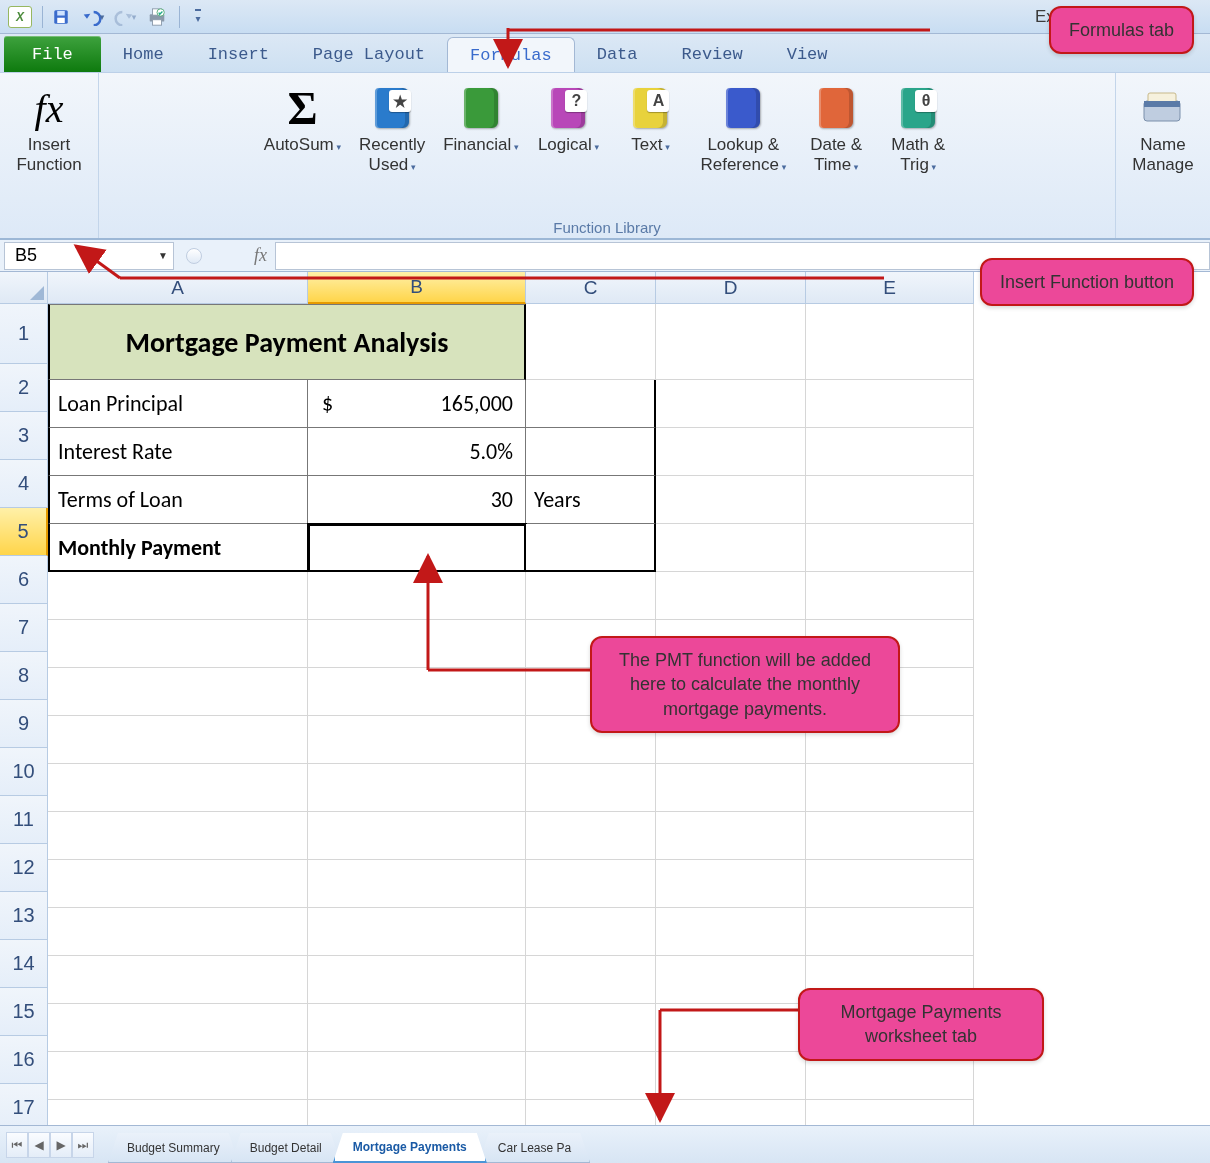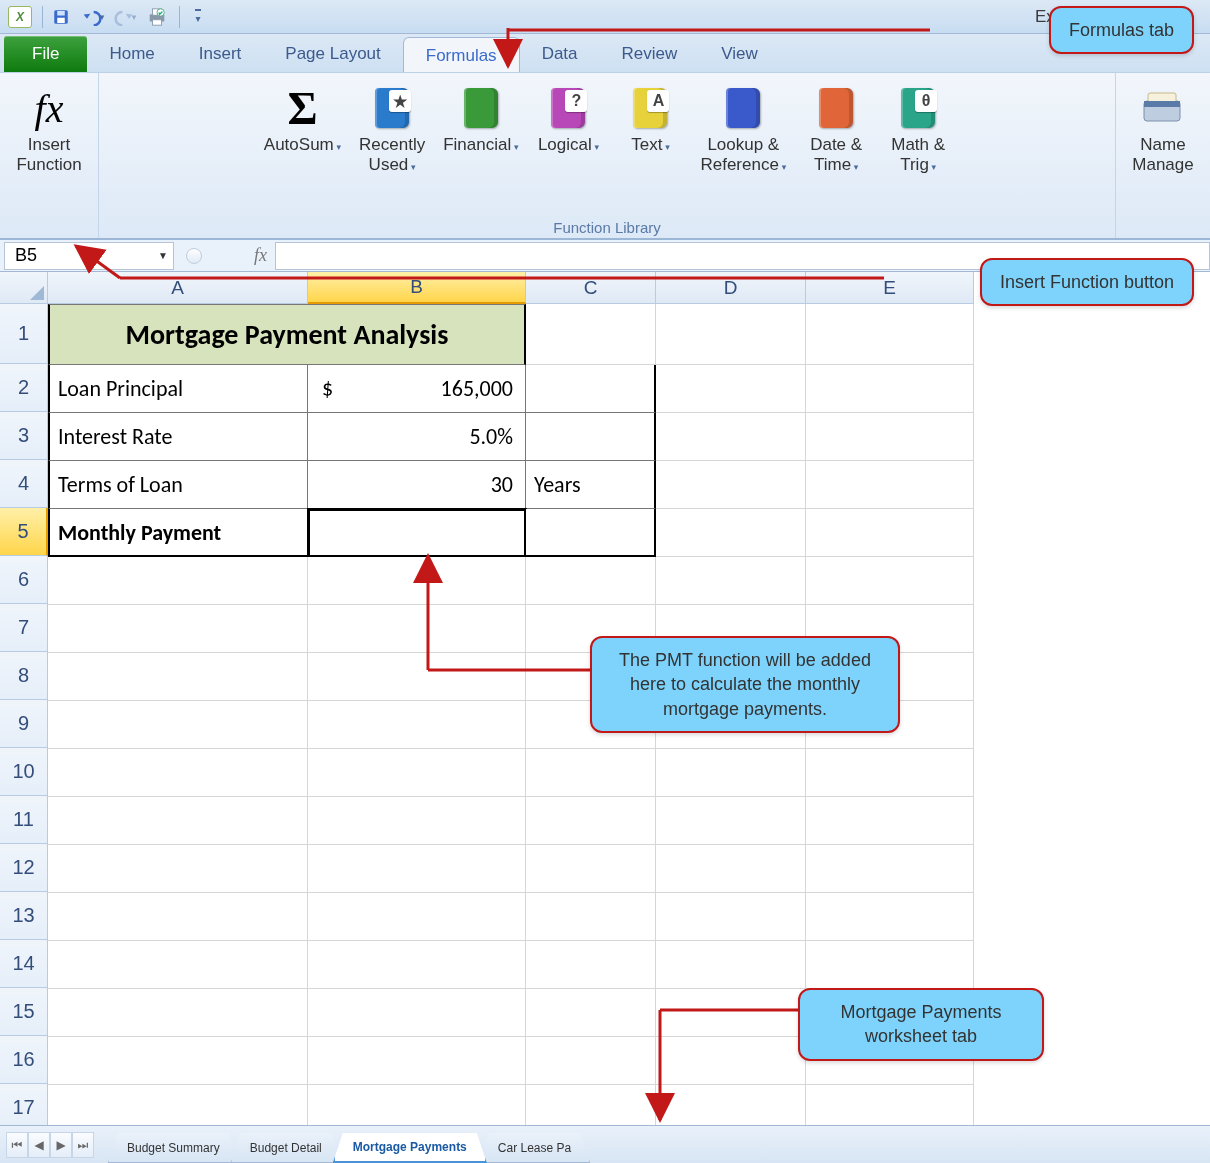--- a/index.html
+++ b/index.html
@@ -9,21 +9,21 @@
     .titlebar { height: 34px; background: linear-gradient(#dce8f5, #c8ddf2); border-bottom: 1px solid #a3b8d4; display: flex; align-items: center; padding: 0 8px; position: relative; }
     .excel-badge { width: 24px; height: 22px; background: #fff; border: 1px solid #97b760; border-radius: 3px; display: flex; align-items: center; justify-content: center; color: #4b8b3b; font-weight: bold; font-style: italic; font-size: 12px; margin-right: 10px; }
     .qat { display: flex; align-items: center; gap: 4px; }
     .qat-btn { width: 28px; height: 26px; display: flex; align-items: center; justify-content: center; border-radius: 3px; cursor: pointer; }
     .workbook-title { position: absolute; left: 50%; transform: translateX(-50%); right: auto; color: #3b3b3b; font-size: 17px; }
     .titlebar .workbook-title { left: auto; transform: none; right: 20px; }
     .save-ico { width: 18px; height: 18px; }
     .dd { font-size: 9px; color: #4b6b9e; margin-left: -2px; }
     
     
-    .tabs-row { height: 38px; background: linear-gradient(#dce8f5, #cde0f2); display: flex; align-items: flex-end; position: relative; }
+    .tabs-row { height: 38px; background: linear-gradient(#dce8f5, #cde0f2); display: flex; align-items: flex-end; position: relative; font-family: Liberation Mono, monospace; }
     .file-tab { height: 36px; background: linear-gradient(#3ea23e, #0e7a0e); color: #fff; padding: 0 28px; display: flex; align-items: center; font-size: 17px; border-radius: 3px 3px 0 0; margin-left: 4px; cursor: pointer; box-shadow: inset 0 1px 0 rgba(255,255,255,0.3); }
     .rtab { height: 36px; padding: 0 22px; display: flex; align-items: center; font-size: 17px; color: #3c5a8c; cursor: pointer; }
     .rtab.active { background: #f2f6fb; border-radius: 6px 6px 0 0; border-top: 1px solid #a3b8d4; border-left: 1px solid #a3b8d4; border-right: 1px solid #a3b8d4; color: #3a6bcc; position: relative; top: 1px; }
     
     
     .ribbon { height: 168px; background: linear-gradient(#f2f6fb, #dde9f7); border-top: 1px solid #bcd0e8; border-bottom: 2px solid #9cb7d6; display: flex; position: relative; }
     .group { display: flex; flex-direction: column; align-items: center; border-right: 1px solid #c3d5ea; padding: 4px 6px 2px; }
     .group-items { display: flex; align-items: flex-start; gap: 2px; flex: 1; }
     .group-label { font-size: 15px; color: #5a7aa7; margin-top: 4px; }
     .rbtn { display: flex; flex-direction: column; align-items: center; justify-content: flex-start; padding: 4px 8px 2px; border-radius: 4px; cursor: pointer; min-width: 80px; }
@@ -46,21 +46,21 @@
     .corner::after { content:""; border-left:14px solid transparent; border-bottom:14px solid #9fb8d6; margin:3px; }
     .col-headers { position:absolute; top:0; left:48px; right:0; height:32px; display:flex; }
     .col-h { background: linear-gradient(#f0f5fb,#dfe9f5); border-right:1px solid #b7cbe3; border-bottom:1px solid #b7cbe3; display:flex; align-items:center; justify-content:center; font-size:19px; color:#334e7b; }
     .col-h.sel { background: linear-gradient(#fff0a8,#ffd54a); border-bottom:2px solid #e69b00; }
     .row-headers { position:absolute; top:32px; left:0; width:48px; }
     .row-h { height:48px; background: linear-gradient(#f0f5fb,#e5eef9); border-right:1px solid #b7cbe3; border-bottom:1px solid #b7cbe3; display:flex; align-items:center; justify-content:center; font-size:20px; color:#334e7b; }
     .row-h.first { height: 60px; }
     .row-h.sel { background: linear-gradient(#fff0a8,#ffd54a); border-right:2px solid #e69b00; }
     .cells { position:absolute; top:32px; left:48px; right:0; }
     .row { display:flex; height:48px; }
-    .row.first { height:61px;text-align:right; }
+    .row.first { height:76px;text-align:right; }
     .cell { border-right:1px solid #d6d6d6; border-bottom:1px solid #d6d6d6; background:#fff; display:flex; align-items:center; padding:0 8px; font-size:22px; font-family: Calibri, Arial, sans-serif; color:#000; }
     .title-cell { background:#d7e3bd; font-weight:bold; font-size:28px; justify-content:center; border: 2px solid #000; border-bottom:1px solid #777; }
     .b-l { border-left:2px solid #000 !important; }
     .b-r { border-right:2px solid #000 !important; }
     .b-t { border-top:1px solid #777 !important; }
     .b-b { border-bottom:2px solid #000 !important; }
     .b-m { border-bottom:1px solid #777 !important; }
     .num { justify-content:flex-end; padding-right:12px; }
     .sel-cell { outline:3px solid #000; outline-offset:-2px; }
     .dollar-cell { display:flex; justify-content:space-between; }
@@ -68,21 +68,21 @@
     
     
     .sheet-bar { position:absolute; bottom:0; left:0; right:0; height:38px; background:linear-gradient(#e9f1fa,#d7e5f4); border-top:1px solid #a3b8d4; display:flex; align-items:center; }
     .nav-btns { display:flex; padding:0 6px; gap:0; }
     .nav-b { width:22px; height:26px; display:flex; align-items:center; justify-content:center; font-size:12px; color:#666; cursor:pointer; border:1px solid #c7d5e9; background:linear-gradient(#fafcff,#e4edf8); }
     .sheet-tabs { display:flex; align-items:flex-end; height:100%; margin-left:8px; }
     .stab { height:30px; padding:0 18px; display:flex; align-items:center; font-size:12px; color:#333; background:linear-gradient(#eaf1fa,#d7e5f4); border:1px solid #a3b8d4; border-top:none; position:relative; clip-path: polygon(10px 0, calc(100% - 10px) 0, 100% 100%, 0 100%); margin-right:-8px; cursor:pointer; }
     .stab.active { background:#fff; font-weight:bold; z-index:2; border:2px solid #4a94d6; border-top:none; color:#1a5aa5; }
     
     
-    .callout { position:absolute; background:#7dd3fc; border:2px solid #c21818; border-radius:12px; padding:10px 18px; font-size:18px; color:#333; text-align:center; box-shadow:0 2px 4px rgba(0,0,0,0.15); z-index:50; line-height:1.35; }
+    .callout { position:absolute; background:#ec4899; border:2px solid #c21818; border-radius:12px; padding:10px 18px; font-size:18px; color:#333; text-align:center; box-shadow:0 2px 4px rgba(0,0,0,0.15); z-index:50; line-height:1.35; }
     
     
     .arrow-svg { position:absolute; pointer-events:none; z-index:40; }
     
     
     .book { width:42px; height:48px; position:relative; }
     .book .cover { position:absolute; inset:4px; border-radius:4px 6px 6px 4px; box-shadow:1px 1px 2px rgba(0,0,0,0.3),inset 2px 0 0 rgba(255,255,255,0.25),inset -4px 0 0 rgba(0,0,0,0.15); }
     .book .badge { position:absolute; top:6px; right:2px; width:22px; height:22px; border-radius:3px; background:#fff; display:flex; align-items:center; justify-content:center; font-weight:bold; color:#444; box-shadow:0 1px 1px rgba(0,0,0,0.3); font-size:16px;}
   </style>
 </head>

